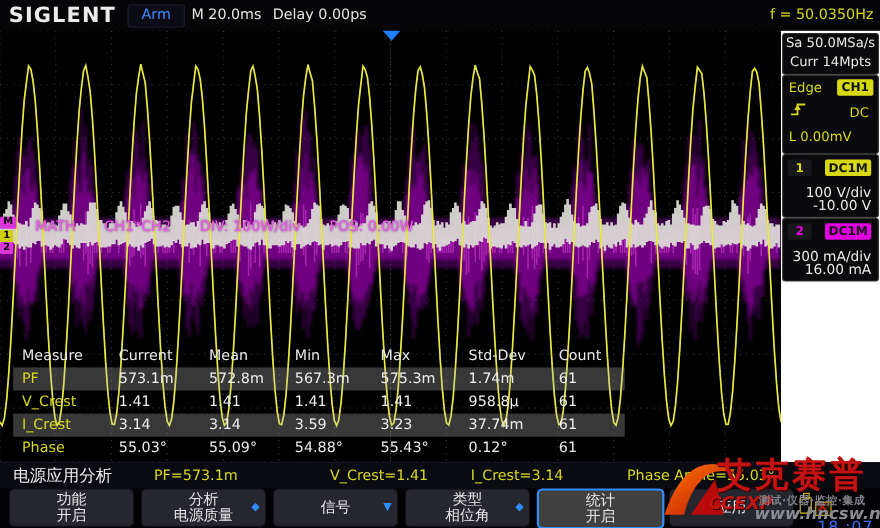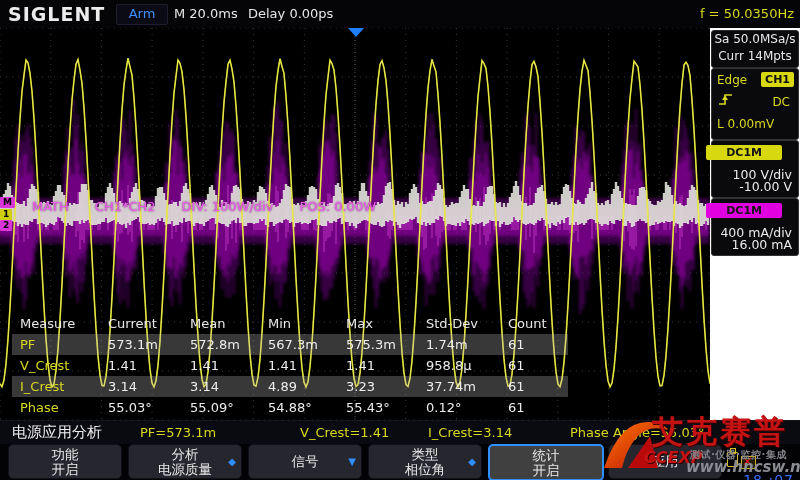--- a/index.html
+++ b/index.html
@@ -43,22 +43,22 @@
   #acq-box div{font-size:12px;color:#e8e8e8;text-align:center;line-height:17px;}
   #trig-box{top:40px;height:70px;}
   #trig-box .row{position:relative;height:22px;line-height:22px;font-size:12px;color:#d8d820;padding:0 5px;}
   #trig-src{position:absolute;right:4px;top:3px;background:#d8d810;color:#111;font-weight:bold;
     font-size:11px;padding:0 4px;border-radius:2px;line-height:15px;}
   #trig-coupling{position:absolute;right:8px;top:0;}
   #ch1-box{top:112px;height:56px;}
   #ch2-box{top:170px;height:56px;}
   .chnum{position:absolute;left:4px;top:4px;width:22px;height:15px;background:#17171c;border-radius:2px;
     font-size:11px;font-weight:bold;text-align:center;line-height:15px;}
-  .chcpl{position:absolute;right:16px;top:4px;font-size:11px;font-weight:bold;color:#151515;
-    padding:0 20px;border-radius:2px;line-height:15px;}
+  .chcpl{position:absolute;right:6px;top:4px;font-size:11px;font-weight:bold;color:#151515;
+    padding:0 3px;border-radius:2px;line-height:15px;}
   .chline{position:absolute;right:6px;font-size:12.5px;color:#eaeaea;white-space:nowrap;}
   .chline.l2{top:26px;} .chline.l3{top:38px;}
 
   
   #statusbar{left:0;top:420px;width:800px;height:24px;background:#0a0a11;border-top:1px solid #15151d;}
   #sb-title{left:12px;top:2px;font-size:15px;color:#f0f0f0;}
   .sb-val{position:absolute;top:4px;font-size:13px;color:#d8d820;}
   #sb-pf{left:140px;} #sb-v{left:300px;} #sb-i{left:428px;} #sb-ph{left:570px;}
 
   
@@ -152,21 +152,21 @@
       <div>1.41</div>
       <div>1.41</div>
       <div>1.41</div>
       <div>958.8μ</div>
       <div>61</div>
     </div>
     <div class="trow band">
       <div class="rlabel">I_Crest</div>
       <div>3.14</div>
       <div>3.14</div>
-      <div>4.89</div>
+      <div>3.59</div>
       <div>3.23</div>
       <div>37.74m</div>
       <div>61</div>
     </div>
     <div class="trow">
       <div class="rlabel">Phase</div>
       <div>55.03°</div>
       <div>55.09°</div>
       <div>54.88°</div>
       <div>55.43°</div>
@@ -196,21 +196,21 @@
     </div>
     <div id="ch1-box" class="sbox">
       <div class="chnum" style="color:#d8d820;">1</div>
       <div class="chcpl" style="background:#d8d810;">DC1M</div>
       <div class="chline l2">100 V/div</div>
       <div class="chline l3">-10.00 V</div>
     </div>
     <div id="ch2-box" class="sbox">
       <div class="chnum" style="color:#e000e0;">2</div>
       <div class="chcpl" style="background:#e000e0;">DC1M</div>
-      <div class="chline l2">400 mA/div</div>
+      <div class="chline l2">300 mA/div</div>
       <div class="chline l3">16.00 mA</div>
     </div>
   </div>
 
   <div id="statusbar" class="abs">
     <div id="sb-title" class="abs">电源应用分析</div>
     <div id="sb-pf" class="sb-val">PF=573.1m</div>
     <div id="sb-v" class="sb-val">V_Crest=1.41</div>
     <div id="sb-i" class="sb-val">I_Crest=3.14</div>
     <div id="sb-ph" class="sb-val">Phase Angle=55.03°</div>

